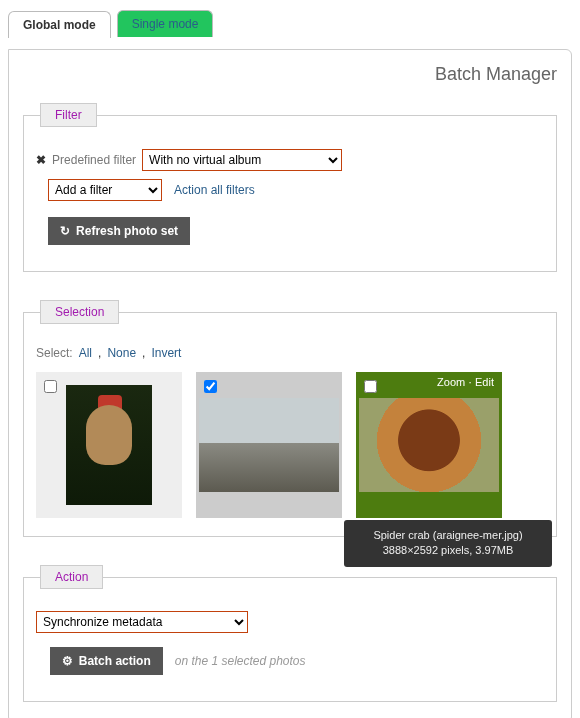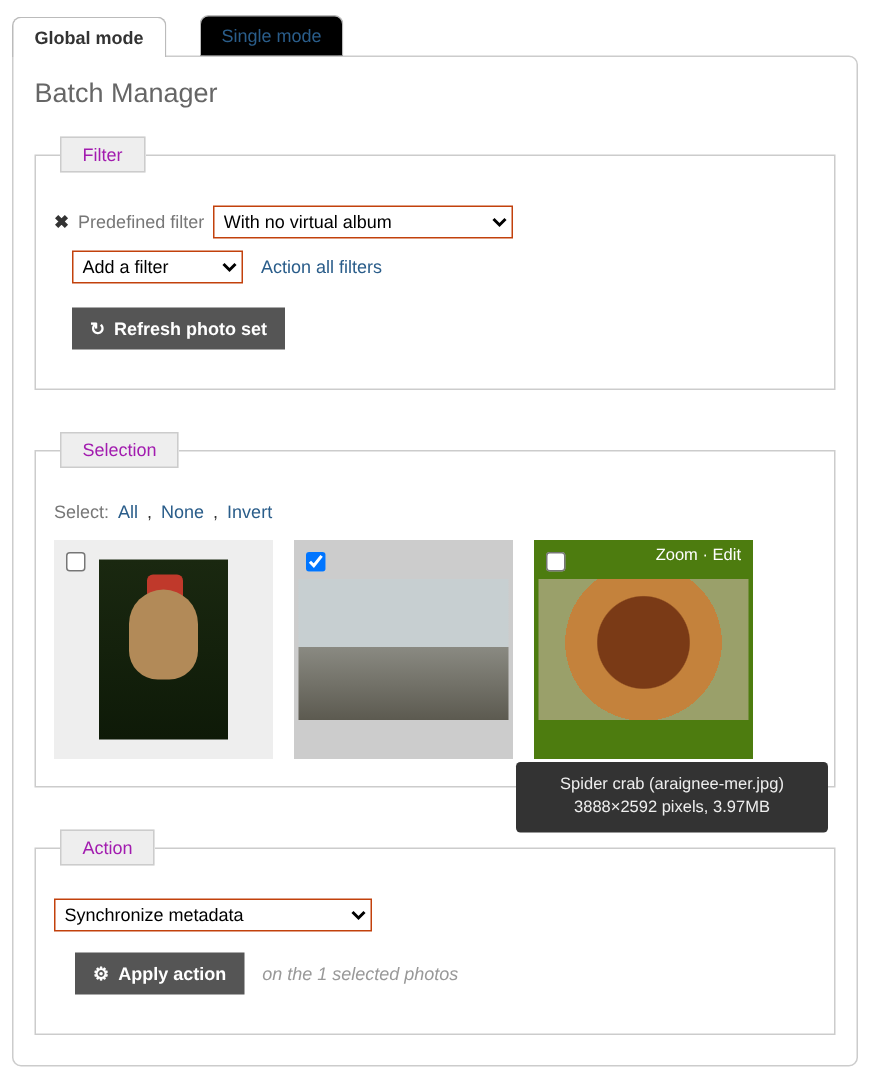--- a/index.html
+++ b/index.html
@@ -6,45 +6,45 @@
   body {
     font-family: Arial, Helvetica, sans-serif;
     font-size: 12px;
     background: #fff;
     color: #333;
     width: 580px;
     height: 718px;
     overflow: hidden;
   }
   .page { padding: 10px 8px; }
-  .tabs { display: flex; gap: 16px; margin-bottom: 0; }
+  .tabs { display: flex; gap: 0; margin-bottom: 12px; }
   .tab {
     border: 1px solid #bbb;
     border-bottom: none;
     padding: 6px 14px;
     border-radius: 6px 6px 0 0;
-    background: #000000;
+    background: #22c55e;
     color: #2a5d8a;
     margin-right: 6px;
     cursor: pointer;
   }
   .tab.active {
     background: #fff;
     font-weight: bold;
     color: #333;
     position: relative;
     top: 1px;
   }
   .panel {
     border: 1px solid #ccc;
     border-radius: 0 6px 6px 6px;
     padding: 10px 14px 20px 14px;
   }
   .page-title {
-    text-align: left;
+    text-align: right;
     font-size: 18px;
     color: #666;
     margin: 4px 0 18px 0;
   }
   fieldset {
     border: 1px solid #ccc;
     padding: 14px 12px 18px 12px;
     margin-bottom: 28px;
   }
   legend {
@@ -228,19 +228,19 @@
 
       <div class="row">
         <select style="width:212px">
           <option>Synchronize metadata</option>
         </select>
       </div>
 
       <div class="row" style="margin-left:14px; margin-top:14px;">
         <button class="btn">
           <span>⚙</span>
-          <span>Apply action</span>
+          <span>Batch action</span>
         </button>
         <span class="action-note">on the 1 selected photos</span>
       </div>
     </fieldset>
   </div>
 </div>
 
 </body></html>

